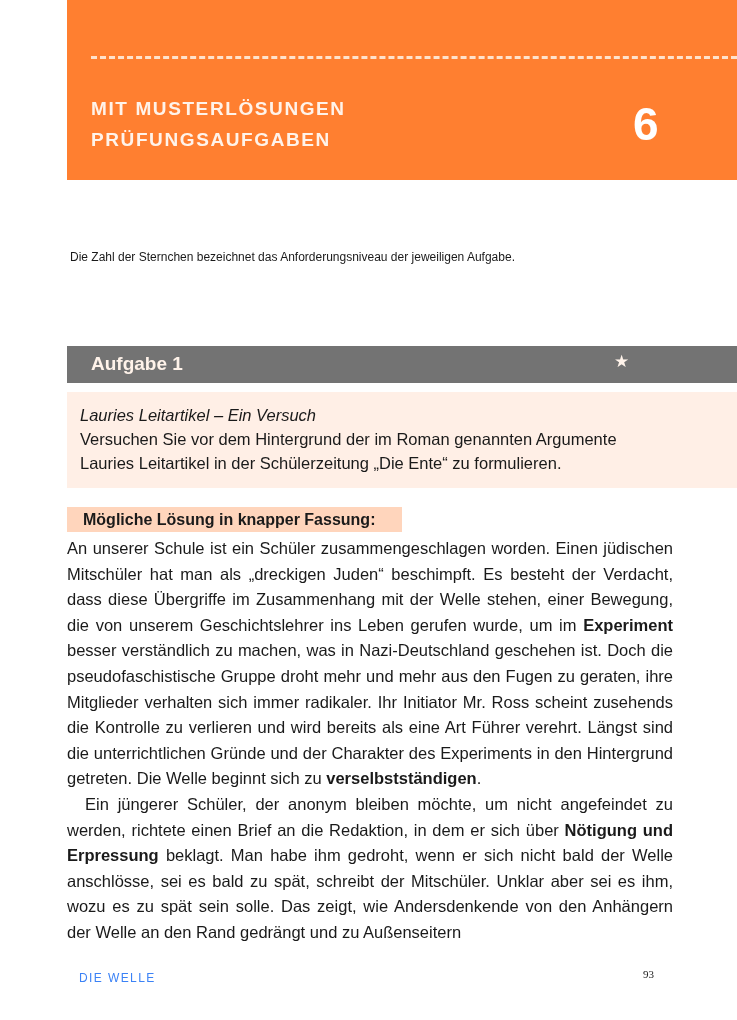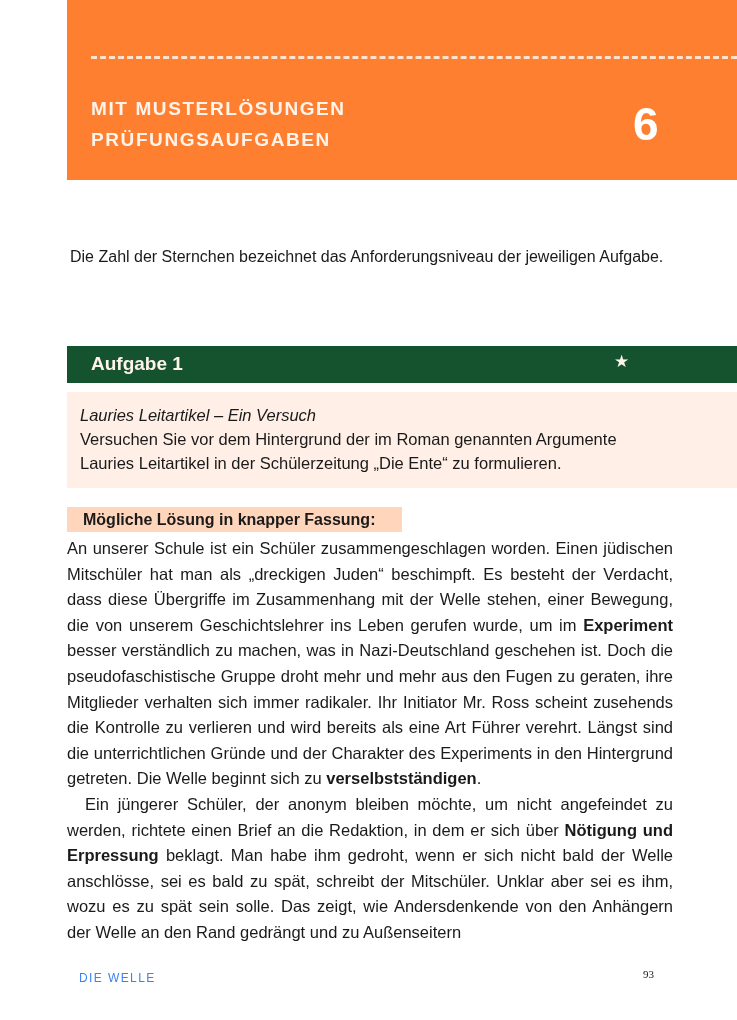--- a/index.html
+++ b/index.html
@@ -3,22 +3,22 @@
 <meta charset="utf-8">
 <style>
   html, body { margin:0; padding:0; background:#ffffff; }
   body { width:737px; height:1020px; position:relative; overflow:hidden;
          font-family:"Liberation Sans", sans-serif; color:#1a1a1a; }
   .chapter-header { position:absolute; left:67px; top:0; width:670px; height:180px; background:#FF7F30; }
   .dash-line { position:absolute; left:24px; right:0; top:56px; height:0; border-top:3px dashed #FFE2CC; }
   .chapter-title { position:absolute; left:24px; top:93px; color:#FFF3EA; font-size:19px;
                    letter-spacing:1.6px; line-height:31px; font-weight:bold; }
   .chapter-number { position:absolute; left:566px; top:94px; color:#ffffff; font-size:46px; font-weight:bold; line-height:60px; }
-  .intro { position:absolute; left:70px; top:244px; width:620px; font-size:16px; line-height:26px; }
-  .task-bar { position:absolute; left:67px; top:346px; width:670px; height:37px; background:#14532d; }
+  .intro { position:absolute; left:70px; top:244px; width:620px; font-size:12px; line-height:26px; }
+  .task-bar { position:absolute; left:67px; top:346px; width:670px; height:37px; background:#737373; }
   .task-bar-label { position:absolute; left:24px; top:7px; color:#FFF3EA; font-size:19px; font-weight:bold; }
   .task-star { position:absolute; left:547px; top:5px; color:#FFF3EA; font-size:17px; }
   .task-box { position:absolute; left:67px; top:392px; width:670px; height:96px; background:#FFEFE6; }
   .task-text { position:absolute; left:13px; top:11px; font-size:16.5px; line-height:24px; }
   .task-text .ital { font-style:italic; }
   .solution-label { position:absolute; left:67px; top:507px; width:335px; height:25px; background:#FFD5BC;
                     font-size:16px; font-weight:bold; line-height:25px; }
   .solution-label span { padding-left:16px; }
   .body-text { position:absolute; left:67px; top:536px; width:606px; font-size:16.5px; line-height:25.6px; text-align:justify; }
   .body-text p { margin:0; }

